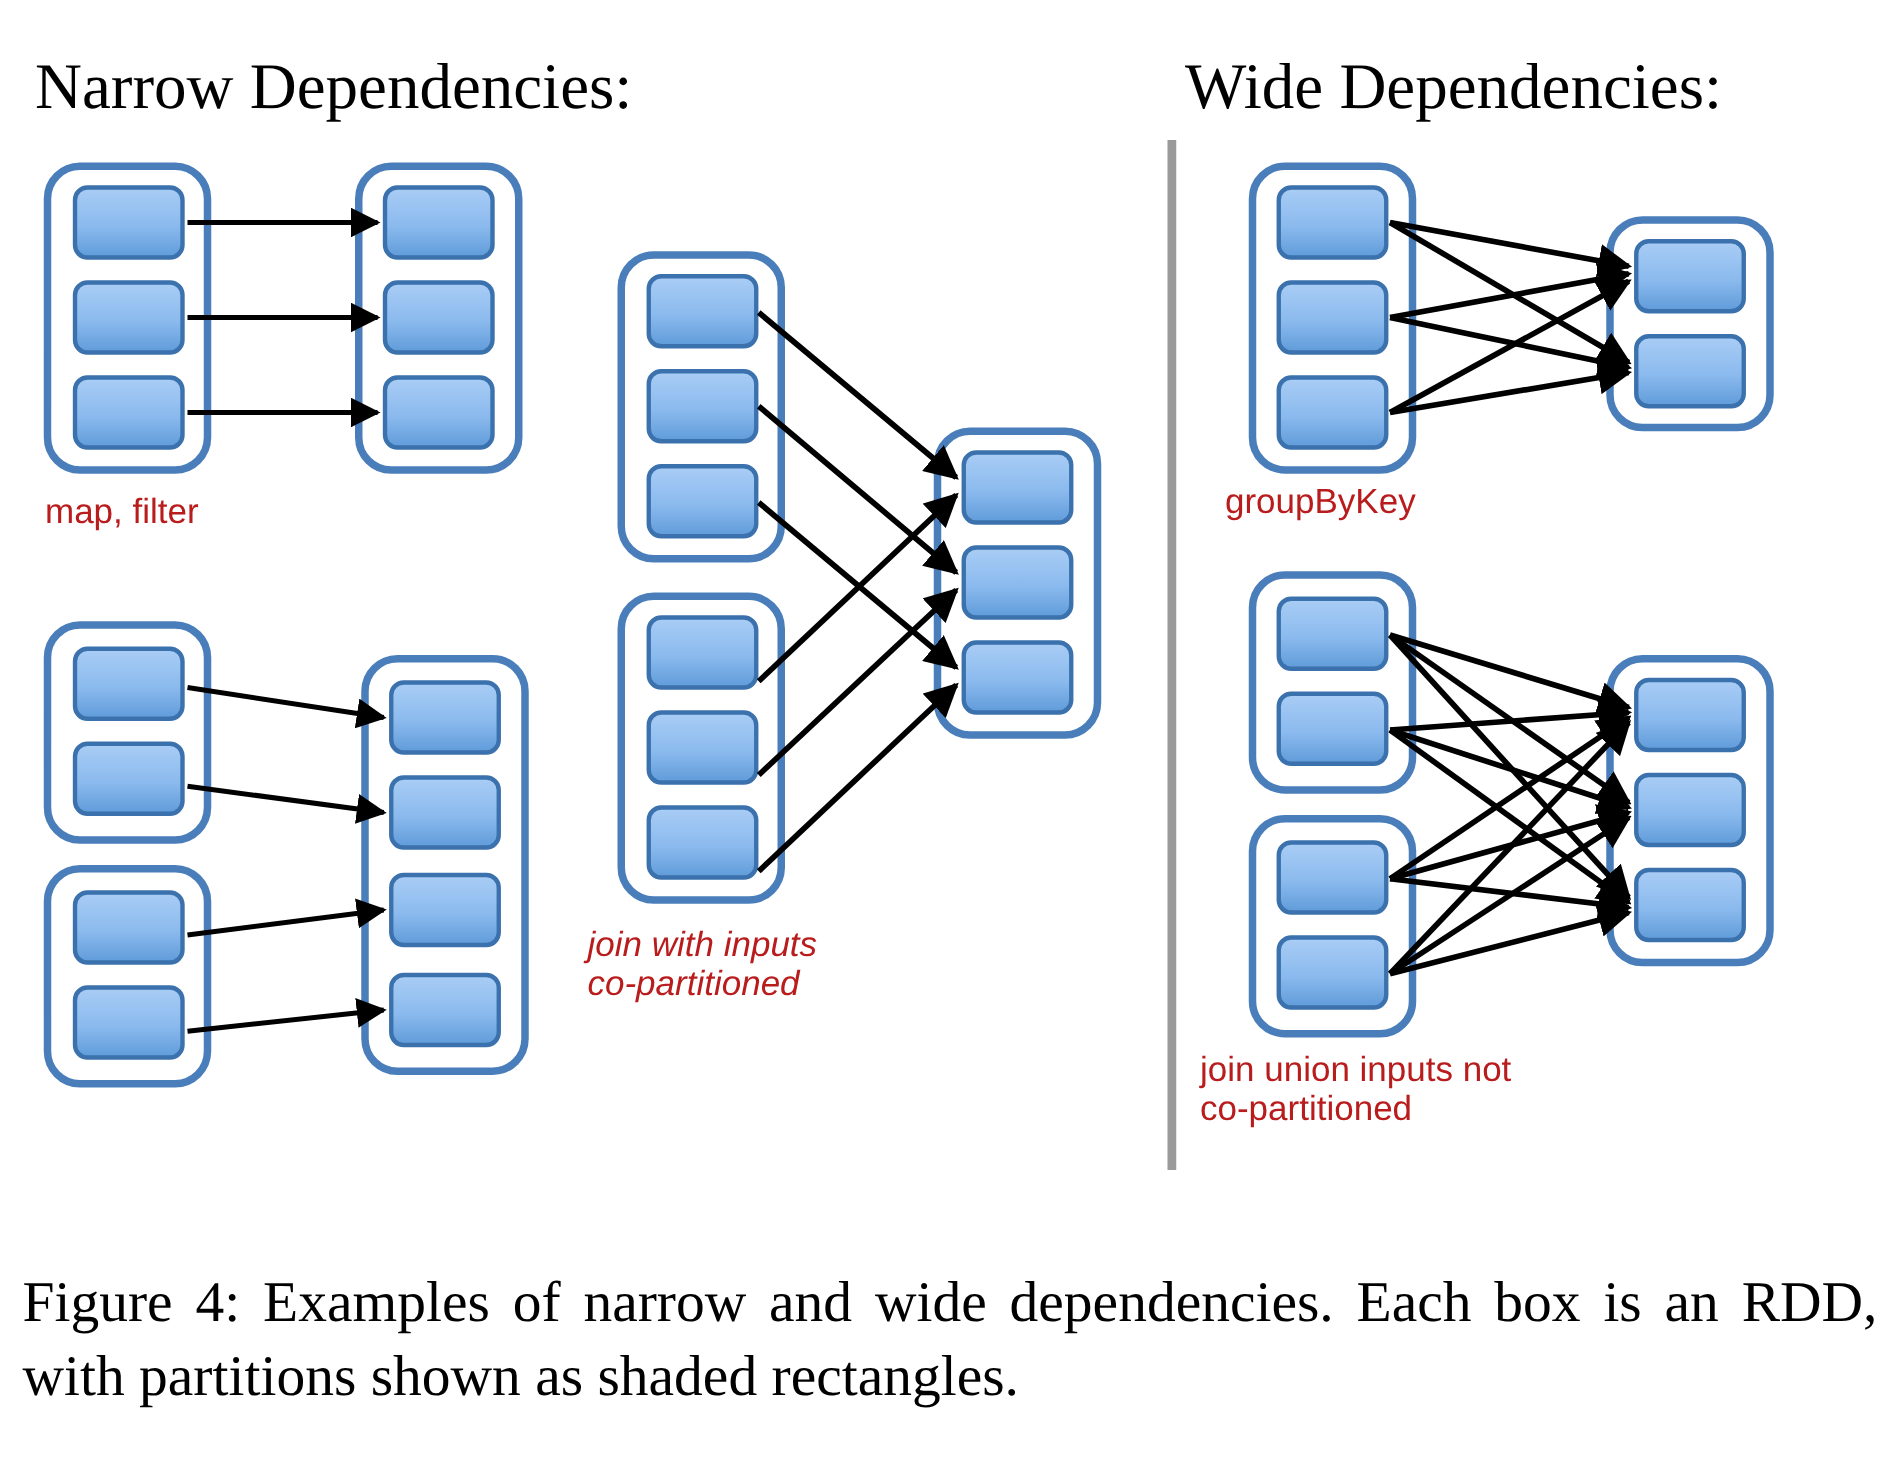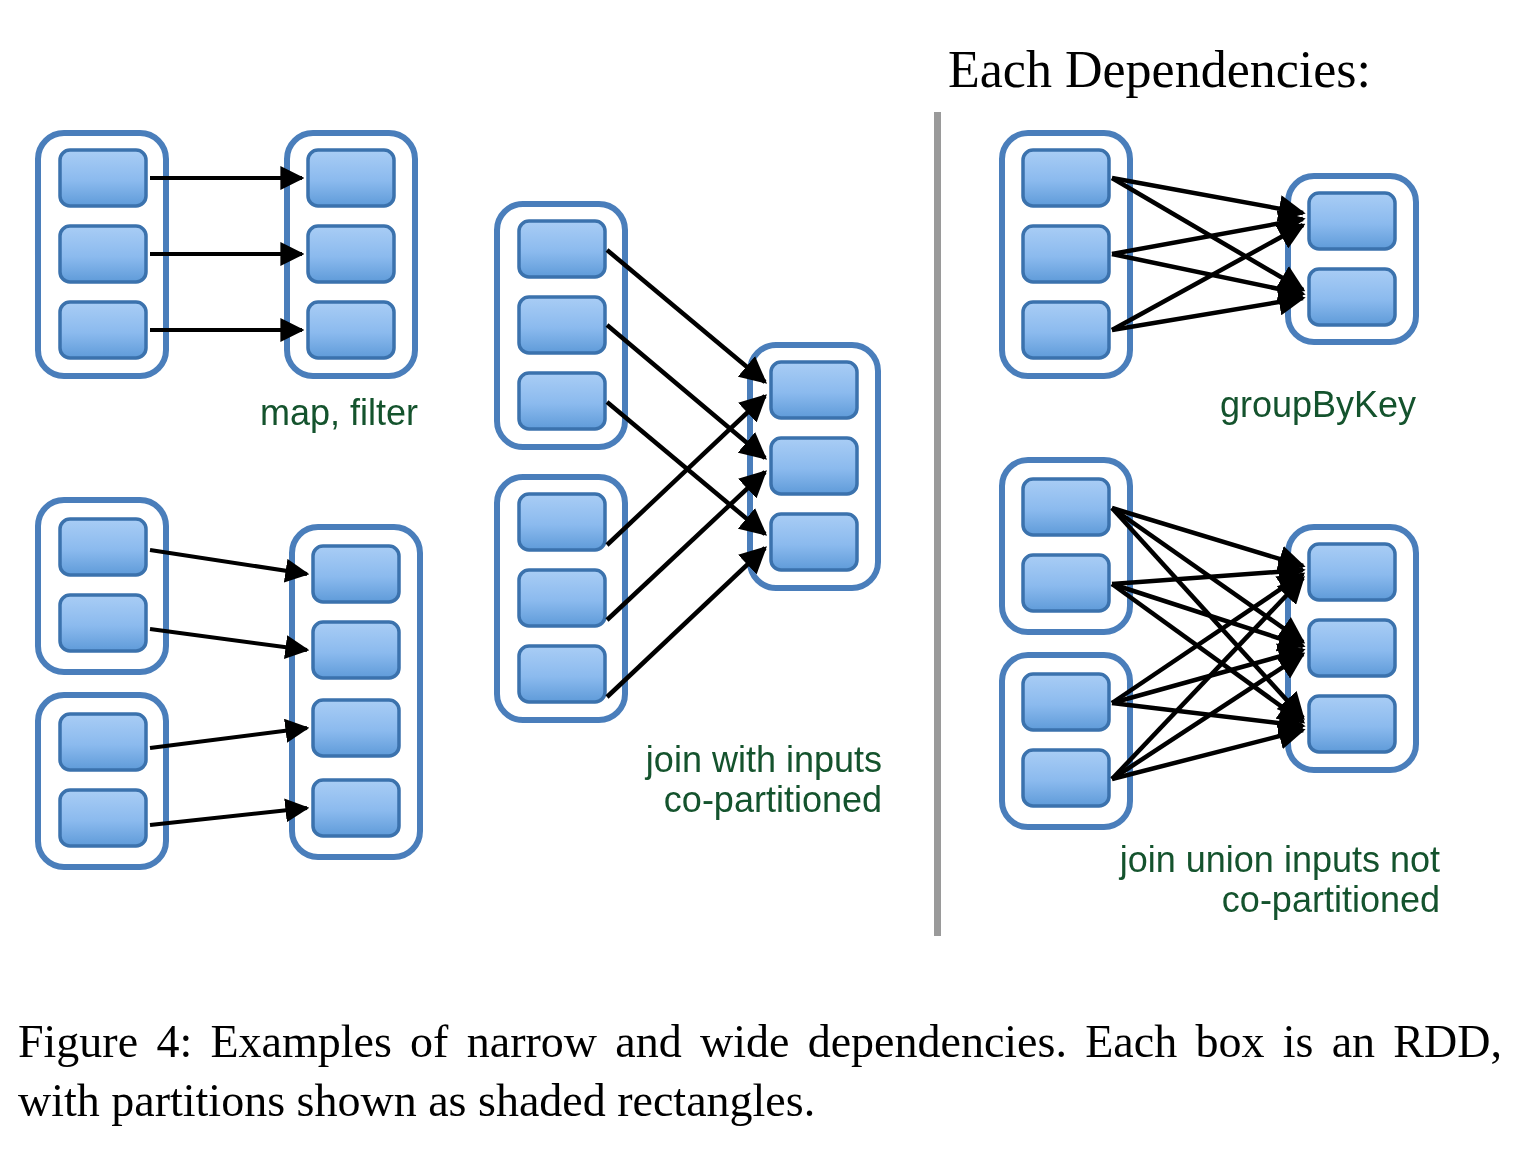--- a/index.html
+++ b/index.html
@@ -22,29 +22,29 @@
     color: #000000;
     white-space: nowrap;
     line-height: 1;
   }
   #title-narrow { left: 28px; top: 44px; }
   #title-wide  { left: 948px; top: 44px; }
 
   .op-label {
     position: absolute;
     font-family: "Liberation Sans", sans-serif;
-    font-size: 36px;
-    color: #14532d;
-    text-align: right;
+    font-size: 28px;
+    color: #b91c1c;
+    text-align: left;
     line-height: 1.12;
     white-space: pre-line;
   }
   #label-map-filter   { left: 36px;  top: 393px; width: 382px; }
   #label-union        { left: 36px;  top: 885px; width: 382px; }
-  #label-join-co      { left: 470px; top: 740px; width: 412px; }
+  #label-join-co      { left: 470px; top: 740px; width: 412px; font-style: italic; }
   #label-groupbykey   { left: 980px; top: 385px; width: 436px; }
   #label-join-notco   { left: 960px; top: 840px; width: 480px; }
 
   #divider {
     position: absolute;
     left: 934px;
     top: 112px;
     width: 7px;
     height: 824px;
     background: #9a9a9a;
@@ -70,22 +70,23 @@
     text-align: justify;
     text-justify: inter-word;
     margin-top: 13px;
   }
 </style>
 </head>
 <body>
 
 <div id="page">
 
-
-  <div class="section-title" id="title-wide">Each Dependencies:</div>
+  <div class="section-title" id="title-narrow">Narrow Dependencies:</div>
+
+  <div class="section-title" id="title-wide">Wide Dependencies:</div>
 
   <div id="divider"></div>
 
   <svg id="diagram-svg" viewBox="0 0 1520 960">
     <defs>
       <linearGradient id="partGrad" x1="0" y1="0" x2="0" y2="1">
         <stop offset="0%" stop-color="#a9cdf5"></stop>
         <stop offset="55%" stop-color="#8bbaee"></stop>
         <stop offset="100%" stop-color="#5f9bd9"></stop>
       </linearGradient>

